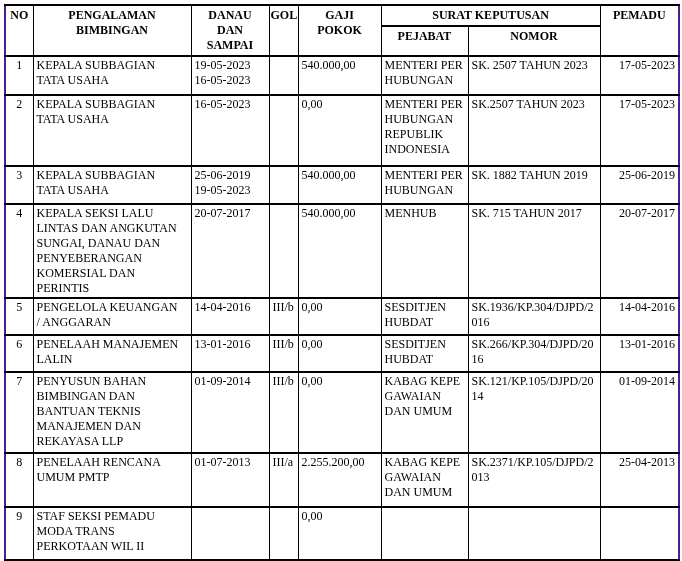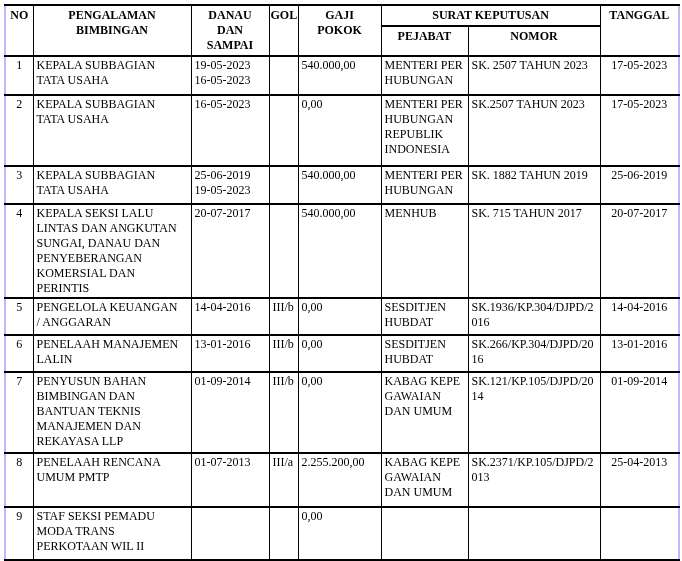--- a/index.html
+++ b/index.html
@@ -11,40 +11,40 @@
     font-family: "Liberation Serif", "DejaVu Serif", serif;
     color: #000000;
   }
   .page {
     padding: 4px 4px 0 4px;
   }
   table.doc-table {
     border-collapse: collapse;
     table-layout: fixed;
     width: 674px;
-    border: 2px solid #c4b5fd;
+    border: 2px solid #4c1d95;
   }
   .doc-table th, .doc-table td {
     border: solid #000;
     border-width: 2px 1px;
     vertical-align: top;
     padding: 1px 3px;
     font-size: 12px;
     line-height: 15px;
     white-space: pre-line;
     overflow: hidden;
   }
   .doc-table th {
     font-weight: bold;
     text-align: center;
     padding: 2px 1px;
   }
   td.c-no   { text-align: center; }
   td.c-gaji { text-align: left; }
-  td.c-tgl  { text-align: center; }
+  td.c-tgl  { text-align: right; }
 </style>
 </head>
 <body>
 
 <div class="page">
   <table class="doc-table">
     <colgroup>
       <col style="width:28px">
       <col style="width:158px">
       <col style="width:78px">
@@ -59,21 +59,21 @@
         <th rowspan="2">NO</th>
         <th rowspan="2">PENGALAMAN
 BIMBINGAN</th>
         <th rowspan="2">DANAU
 DAN
 SAMPAI</th>
         <th rowspan="2">GOL</th>
         <th rowspan="2">GAJI
 POKOK</th>
         <th colspan="2">SURAT KEPUTUSAN</th>
-        <th rowspan="2">TANGGAL</th>
+        <th rowspan="2">PEMADU</th>
       </tr>
       <tr style="height:29px">
         <th>PEJABAT</th>
         <th>NOMOR</th>
       </tr>
     </thead>
     <tbody>
       <tr style="height:39px">
         <td class="c-no">1</td>
         <td>KEPALA SUBBAGIAN

